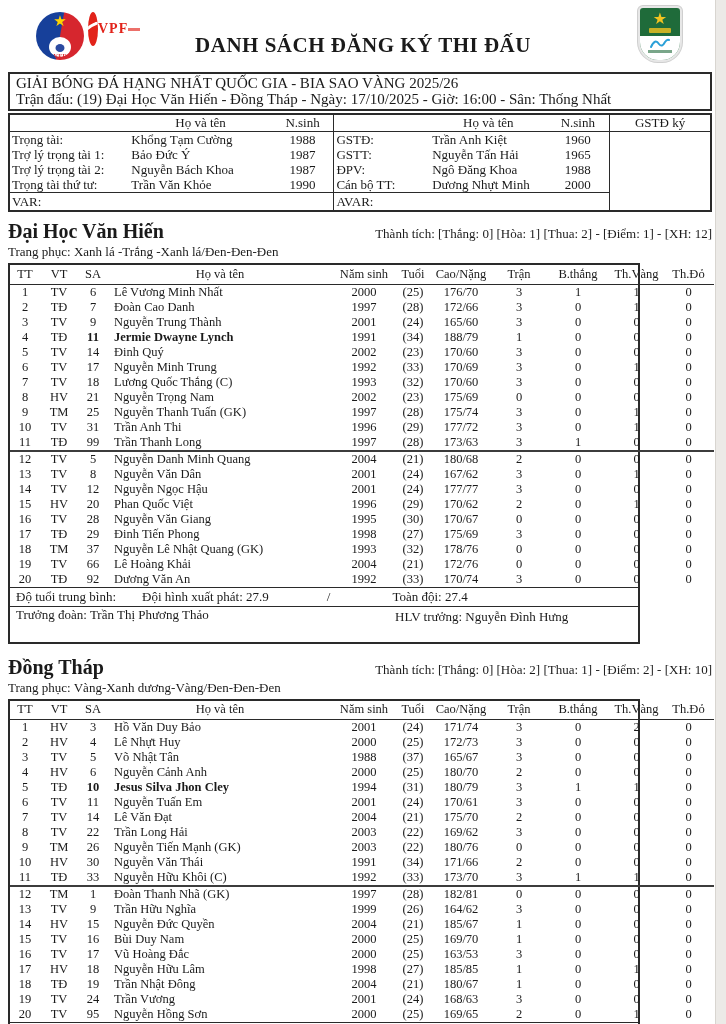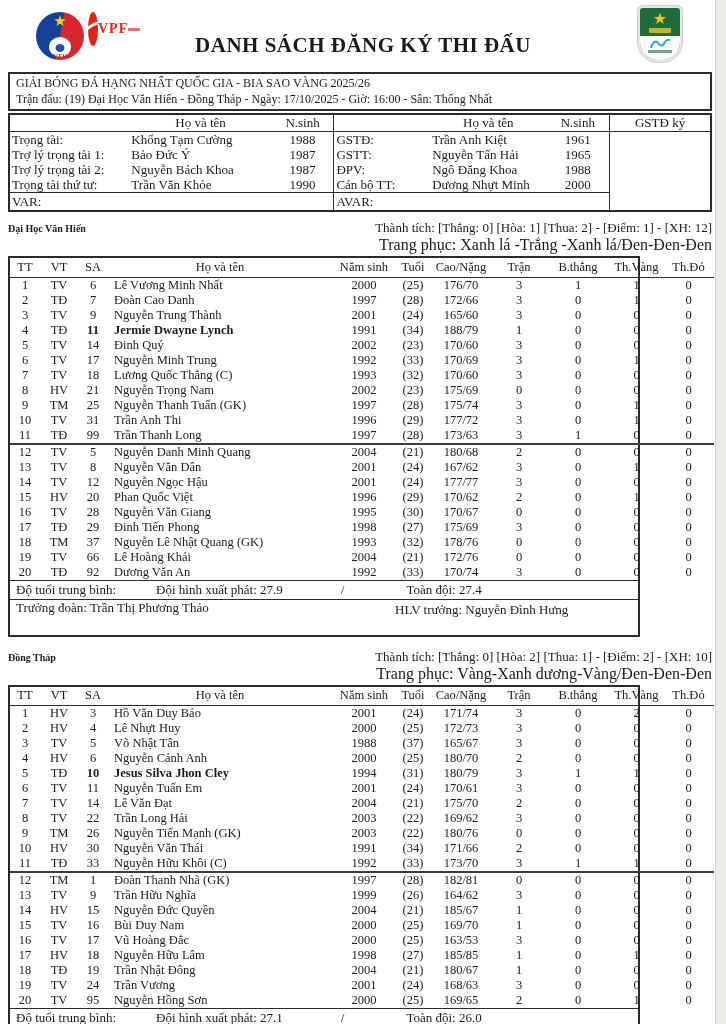--- a/index.html
+++ b/index.html
@@ -24,46 +24,46 @@
   .vpf-sub { width:40px; height:3px; background:#e2231a; opacity:.65; margin-top:1px; }
   .page-title { position:absolute; left:0; top:33px; width:100%; text-align:center; font-size:21px; font-weight:bold; letter-spacing:.5px; }
   .badge { position:absolute; right:44px; top:6px; width:44px; height:56px; background:#1f6b3a; border:2px solid #e7e7e7;
            border-radius:5px 5px 20px 20px; box-shadow:0 0 0 1px #cfcfcf; overflow:hidden; display:flex; flex-direction:column; align-items:center; }
   .badge .b-star { color:#f2c320; font-size:16px; line-height:18px; margin-top:2px; }
   .badge .b-bar { width:22px; height:5px; background:#f2c320; opacity:.8; border-radius:1px; }
   .badge .b-bottom { margin-top:3px; width:100%; flex:1; background:#fff; display:flex; flex-direction:column; align-items:center; padding-top:1px; }
   .badge .b-sub { width:24px; height:3px; background:#1f6b3a; opacity:.6; margin-top:1px; }
 
   
-  .info-box { margin:2px 14px 0 8px; width:704px; border:2px solid #2a2a2a; padding:1px 6px 2px 6px; font-size:12px; line-height:16px; }
+  .info-box { margin:2px 14px 0 8px; width:704px; border:2px solid #2a2a2a; padding:1px 6px 2px 6px; font-size:15px; line-height:16px; }
 
   
   .officials { margin:2px 14px 0 8px; width:704px; border-collapse:collapse; border:2px solid #2a2a2a; font-size:13px; table-layout:fixed; }
   .officials th, .officials td { padding:0 2px; height:15px; line-height:15px; font-weight:normal; overflow:hidden; white-space:nowrap; }
   .officials thead th { border-bottom:1.5px solid #2a2a2a; text-align:center; height:17px; }
   .officials .vl { border-left:1.5px solid #2a2a2a; }
   .officials .ctr { text-align:center; }
   .officials .var-row td { border-top:1.5px solid #2a2a2a; height:19px; }
   .officials .var-row td.c-sign { border-top:none; }
 
   
   .team-head { margin:8px 14px 0 8px; width:704px; display:flex; justify-content:space-between; align-items:baseline; }
-  .team-name { font-size:10px; font-weight:bold; }
+  .team-name { font-size:20px; font-weight:bold; }
   .team-record { font-size:13px; }
-  .team-kit { margin:0 14px 0 8px; font-size:16px; line-height:17px;text-align:right; }
+  .team-kit { margin:0 14px 0 8px; font-size:13px; line-height:17px; }
   .team-box { margin:3px 14px 0 8px; width:632px; border:2px solid #2a2a2a; }
   .roster { width:100%; border-collapse:collapse; font-size:12.5px; table-layout:fixed; }
   .roster th { font-weight:normal; border-bottom:1.5px solid #2a2a2a; height:19px; text-align:center; white-space:nowrap; overflow:hidden; }
   .roster td { height:15px; line-height:15px; text-align:center; white-space:nowrap; overflow:hidden; padding:0 1px; }
   .roster td.c-name { text-align:left; padding-left:6px; }
   .roster th.h-name { text-align:center; }
   .roster tr.bold td.c-name, .roster tr.bold td.c-sa { font-weight:bold; }
   .roster tr.sep td { border-top:2.5px solid #3c3c3c; }
   .avg-row { border-top:1.5px solid #2a2a2a; font-size:13px; height:19px; line-height:18px; display:flex; padding-left:6px; white-space:nowrap; }
-  .avg-row .a2 { margin-left:40px; } .avg-row .a3 { margin-left:58px; } .avg-row .a4 { margin-left:62px; }
+  .avg-row .a2 { margin-left:26px; } .avg-row .a3 { margin-left:58px; } .avg-row .a4 { margin-left:62px; }
   .staff-row { position:relative; border-top:1.5px solid #2a2a2a; font-size:13px; min-height:36px; padding:0 6px; }
   .staff-row .coach { position:absolute; left:385px; top:2px; }
 </style>
 </head>
 <body>
 
 <div class="page">
 
   <div class="header">
     <div class="logo-left">
@@ -119,21 +119,21 @@
       </tr>
     </thead>
     <tbody>
 
         <tr>
           <td>Trọng tài:</td>
           <td>Khổng Tạm Cường</td>
           <td class="ctr">1988</td>
           <td class="vl">GSTĐ:</td>
           <td>Trần Anh Kiệt</td>
-          <td class="ctr">1961</td>
+          <td class="ctr">1960</td>
           <td class="c-sign vl"></td>
         </tr>
 
         <tr>
           <td>Trợ lý trọng tài 1:</td>
           <td>Bảo Đức Ý</td>
           <td class="ctr">1987</td>
           <td class="vl">GSTT:</td>
           <td>Nguyễn Tấn Hải</td>
           <td class="ctr">1965</td>

